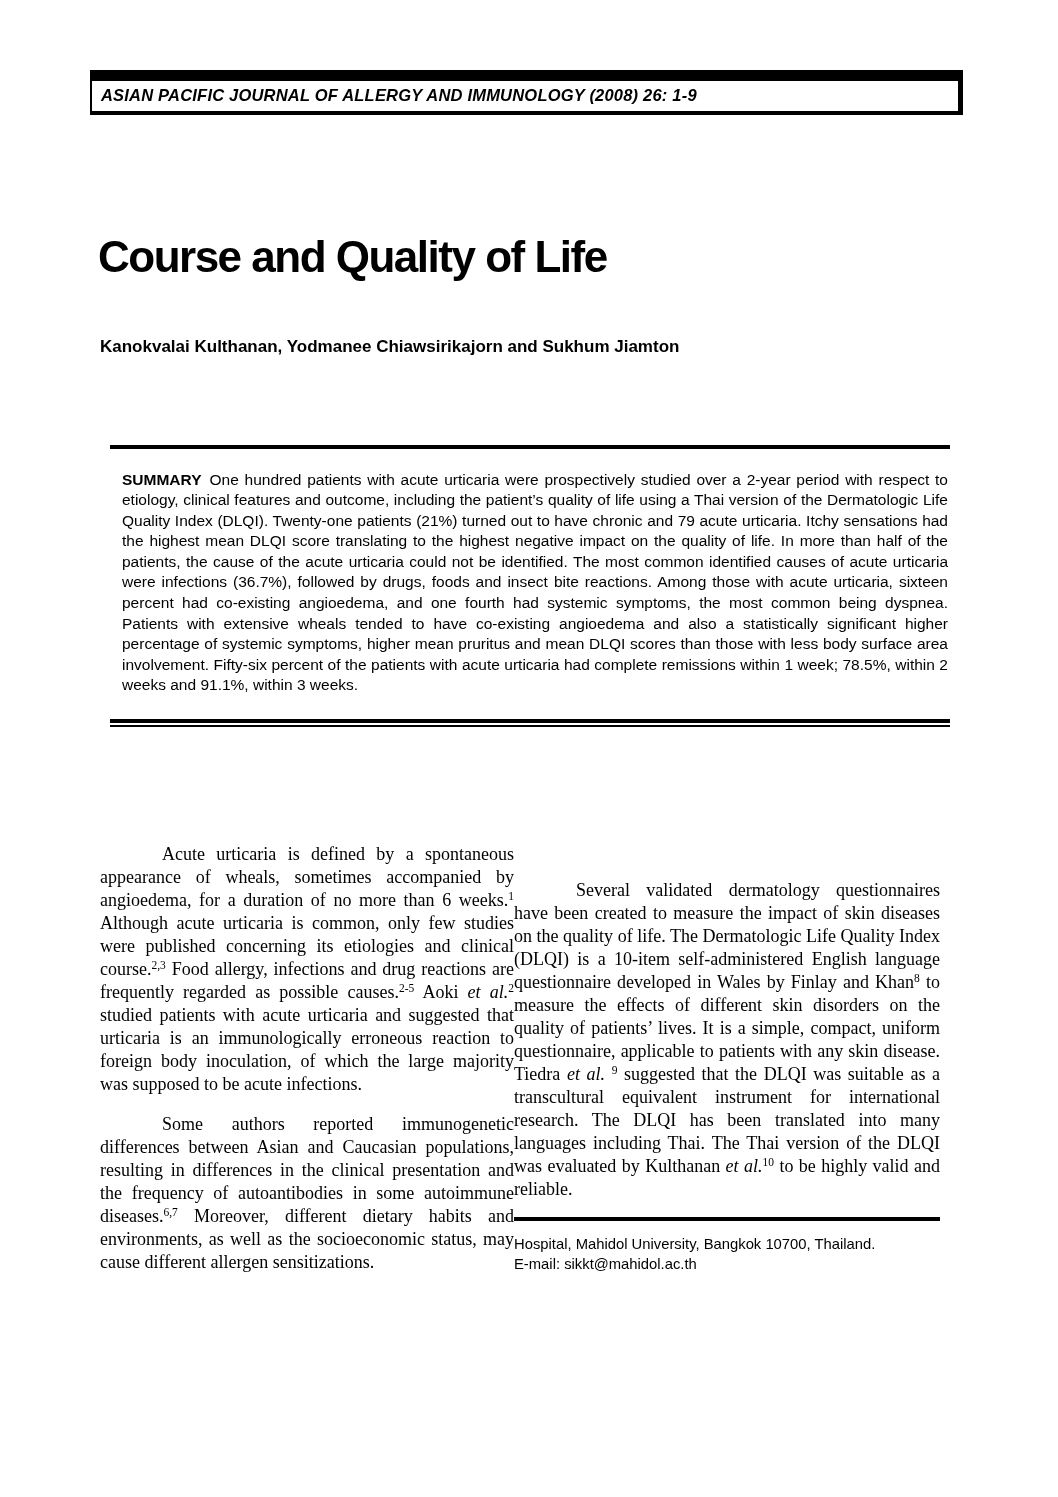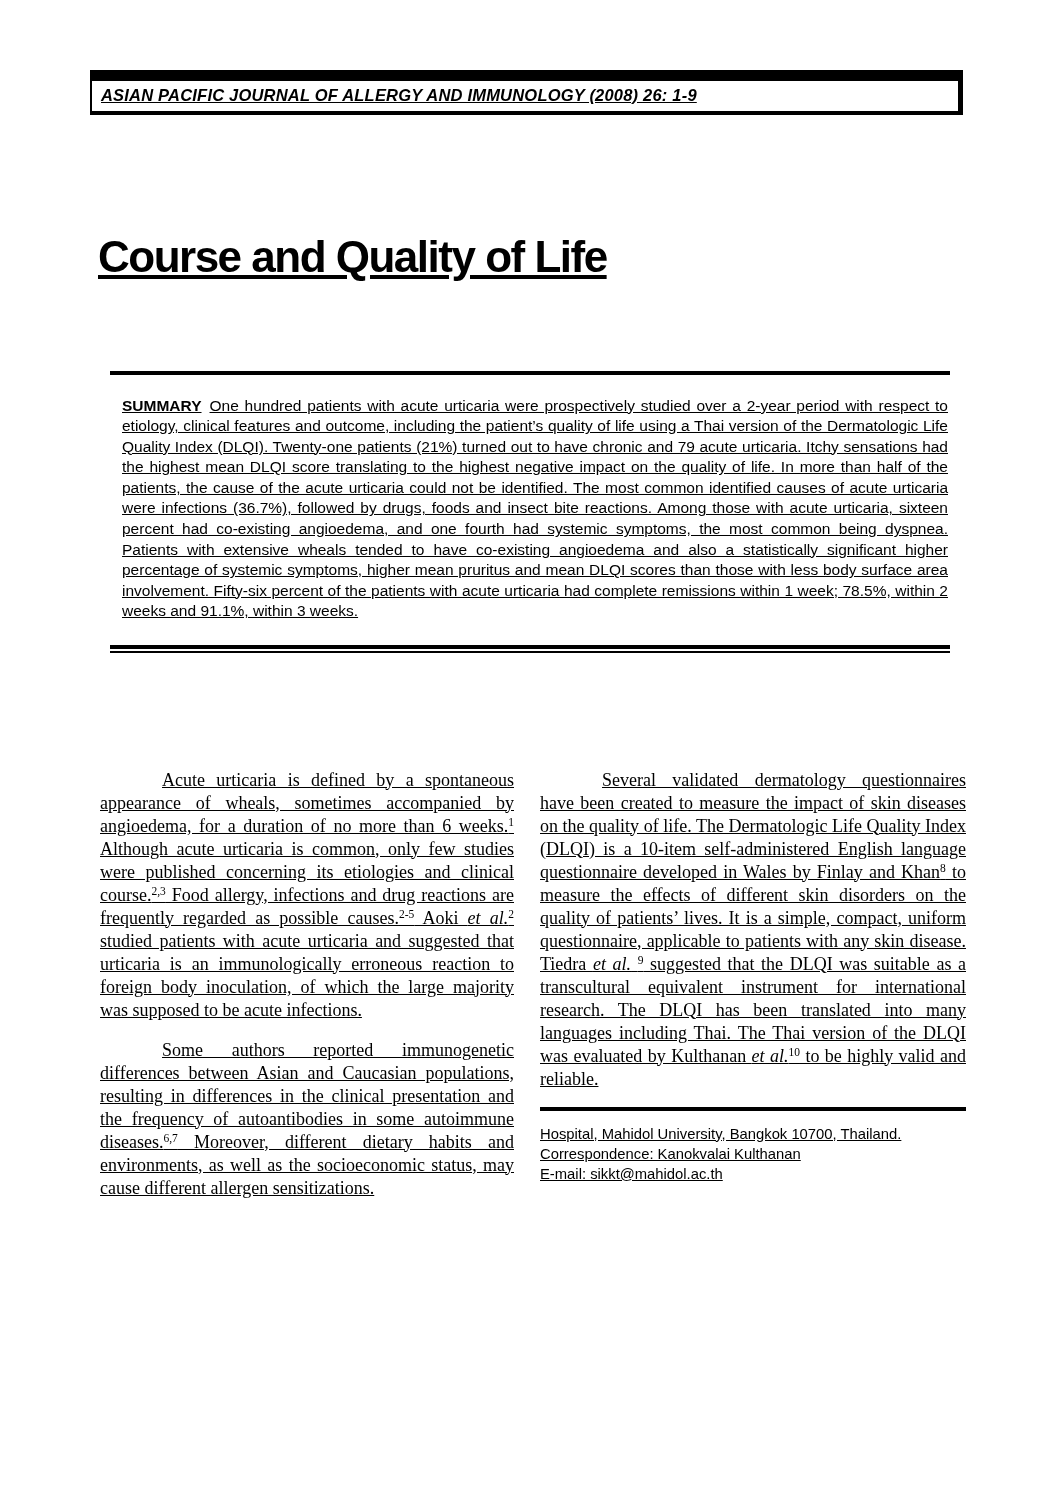--- a/index.html
+++ b/index.html
@@ -3,21 +3,20 @@
 <meta charset="utf-8">
 <style>
   html, body { margin: 0; padding: 0; background: #ffffff; }
   .page {
     position: relative;
     width: 1058px;
     height: 1497px;
     background: #ffffff;
     color: #000000;
     overflow: hidden;
-    text-decoration: underline;
   }
 
   
   .banner {
     box-sizing: border-box;
     margin: 70px 0 0 90px;
     width: 873px;
     border-top: 11px solid #000;
     border-bottom: 4px solid #000;
     border-left: 2px solid #000;
@@ -68,21 +67,21 @@
     height: 2px;
     border-top: 4px solid #000;
     border-bottom: 2px solid #000;
   }
 
   
   .columns {
     display: flex;
     margin: 116px 0 0 100px;
     width: 866px;
-    gap: 26px;
+    align-items: flex-end;
   }
   .col-left  { width: 414px; }
   .col-right { width: 426px; }
   .body-par {
     margin: 0;
     font-family: "Liberation Serif", serif;
     font-size: 18px;
     line-height: 23px;
     text-align: justify;
     text-indent: 62px;
@@ -112,20 +111,21 @@
 <div class="page">
 
   <div class="banner">
     <span>ASIAN PACIFIC JOURNAL OF ALLERGY AND IMMUNOLOGY (2008) 26: 1-9</span>
   </div>
 
   <h1 class="title">
     <div>Course and Quality of Life</div>
   </h1>
 
+  <div class="authors">Kanokvalai Kulthanan, Yodmanee Chiawsirikajorn and Sukhum Jiamton</div>
 
   <section class="summary">
     <div class="summary-rule-top"></div>
     <p class="summary-body">
       <span class="summary-label">SUMMARY</span><span>One hundred patients with acute urticaria were prospectively studied over a 2-year period with respect to etiology, clinical features and outcome, including the patient’s quality of life using a Thai version of the Dermatologic Life Quality Index (DLQI).  Twenty-one patients (21%) turned out to have chronic and 79 acute urticaria.  Itchy sensations had the highest mean DLQI score translating to the highest negative impact on the quality of life.  In more than half of the patients, the cause of the acute urticaria could not be identified.  The most common identified causes of acute urticaria were infections (36.7%), followed by drugs, foods and insect bite reactions.  Among those with acute urticaria, sixteen percent had co-existing angioedema, and one fourth had systemic symptoms, the most common being dyspnea.  Patients with extensive wheals tended to have co-existing angioedema and also a statistically significant higher percentage of systemic symptoms, higher mean pruritus and mean DLQI scores than those with less body surface area involvement.  Fifty-six percent of the patients with acute urticaria had complete remissions within 1 week; 78.5%, within 2 weeks and 91.1%, within 3 weeks.</span>
     </p>
     <div class="summary-rule-bottom"></div>
   </section>
 
   <div class="columns">
@@ -134,19 +134,18 @@
       <p class="body-par">Acute urticaria is defined by a spontaneous appearance of wheals, sometimes accompanied by angioedema, for a duration of no more than 6 weeks.<sup>1</sup>  Although acute urticaria is common, only few studies were published concerning its etiologies and clinical course.<sup>2,3</sup>  Food allergy, infections and drug reactions are frequently regarded as possible causes.<sup>2-5</sup>  Aoki <em>et al.</em><sup>2</sup> studied patients with acute urticaria and suggested that urticaria is an immunologically erroneous reaction to foreign body inoculation, of which the large majority was supposed to be acute infections.</p>
       <p class="body-par">Some authors reported immunogenetic differences between Asian and Caucasian populations, resulting in differences in the clinical presentation and the frequency of autoantibodies in some autoimmune diseases.<sup>6,7</sup>  Moreover, different dietary habits and environments, as well as the socioeconomic status, may cause different allergen sensitizations.</p>
     </div>
 
     <div class="col-right">
       <p class="body-par">Several validated dermatology questionnaires have been created to measure the impact of skin diseases on the quality of life.  The Dermatologic Life Quality Index (DLQI) is a 10-item self-administered English language questionnaire developed in Wales by Finlay and Khan<sup>8</sup> to measure the effects of different skin disorders on the quality of patients’ lives. It is a simple, compact, uniform questionnaire, applicable to patients with any skin disease. Tiedra <em>et al.</em> <sup>9</sup> suggested that the DLQI was suitable as a transcultural equivalent instrument for international research. The DLQI has been translated into many languages including Thai.  The Thai version of the DLQI was evaluated by Kulthanan <em>et al.</em><sup>10</sup> to be highly valid and reliable.</p>
 
       <div class="footnote">
         <div class="footnote-rule"></div>
         <div class="footnote-line">Hospital, Mahidol University, Bangkok 10700, Thailand.</div>
-        <div class="footnote-line">Correspondence: Kanokvalai Kulthanan</div>
         <div class="footnote-line">E-mail: sikkt@mahidol.ac.th</div>
       </div>
     </div>
 
   </div>
 </div>
 
 </body></html>

